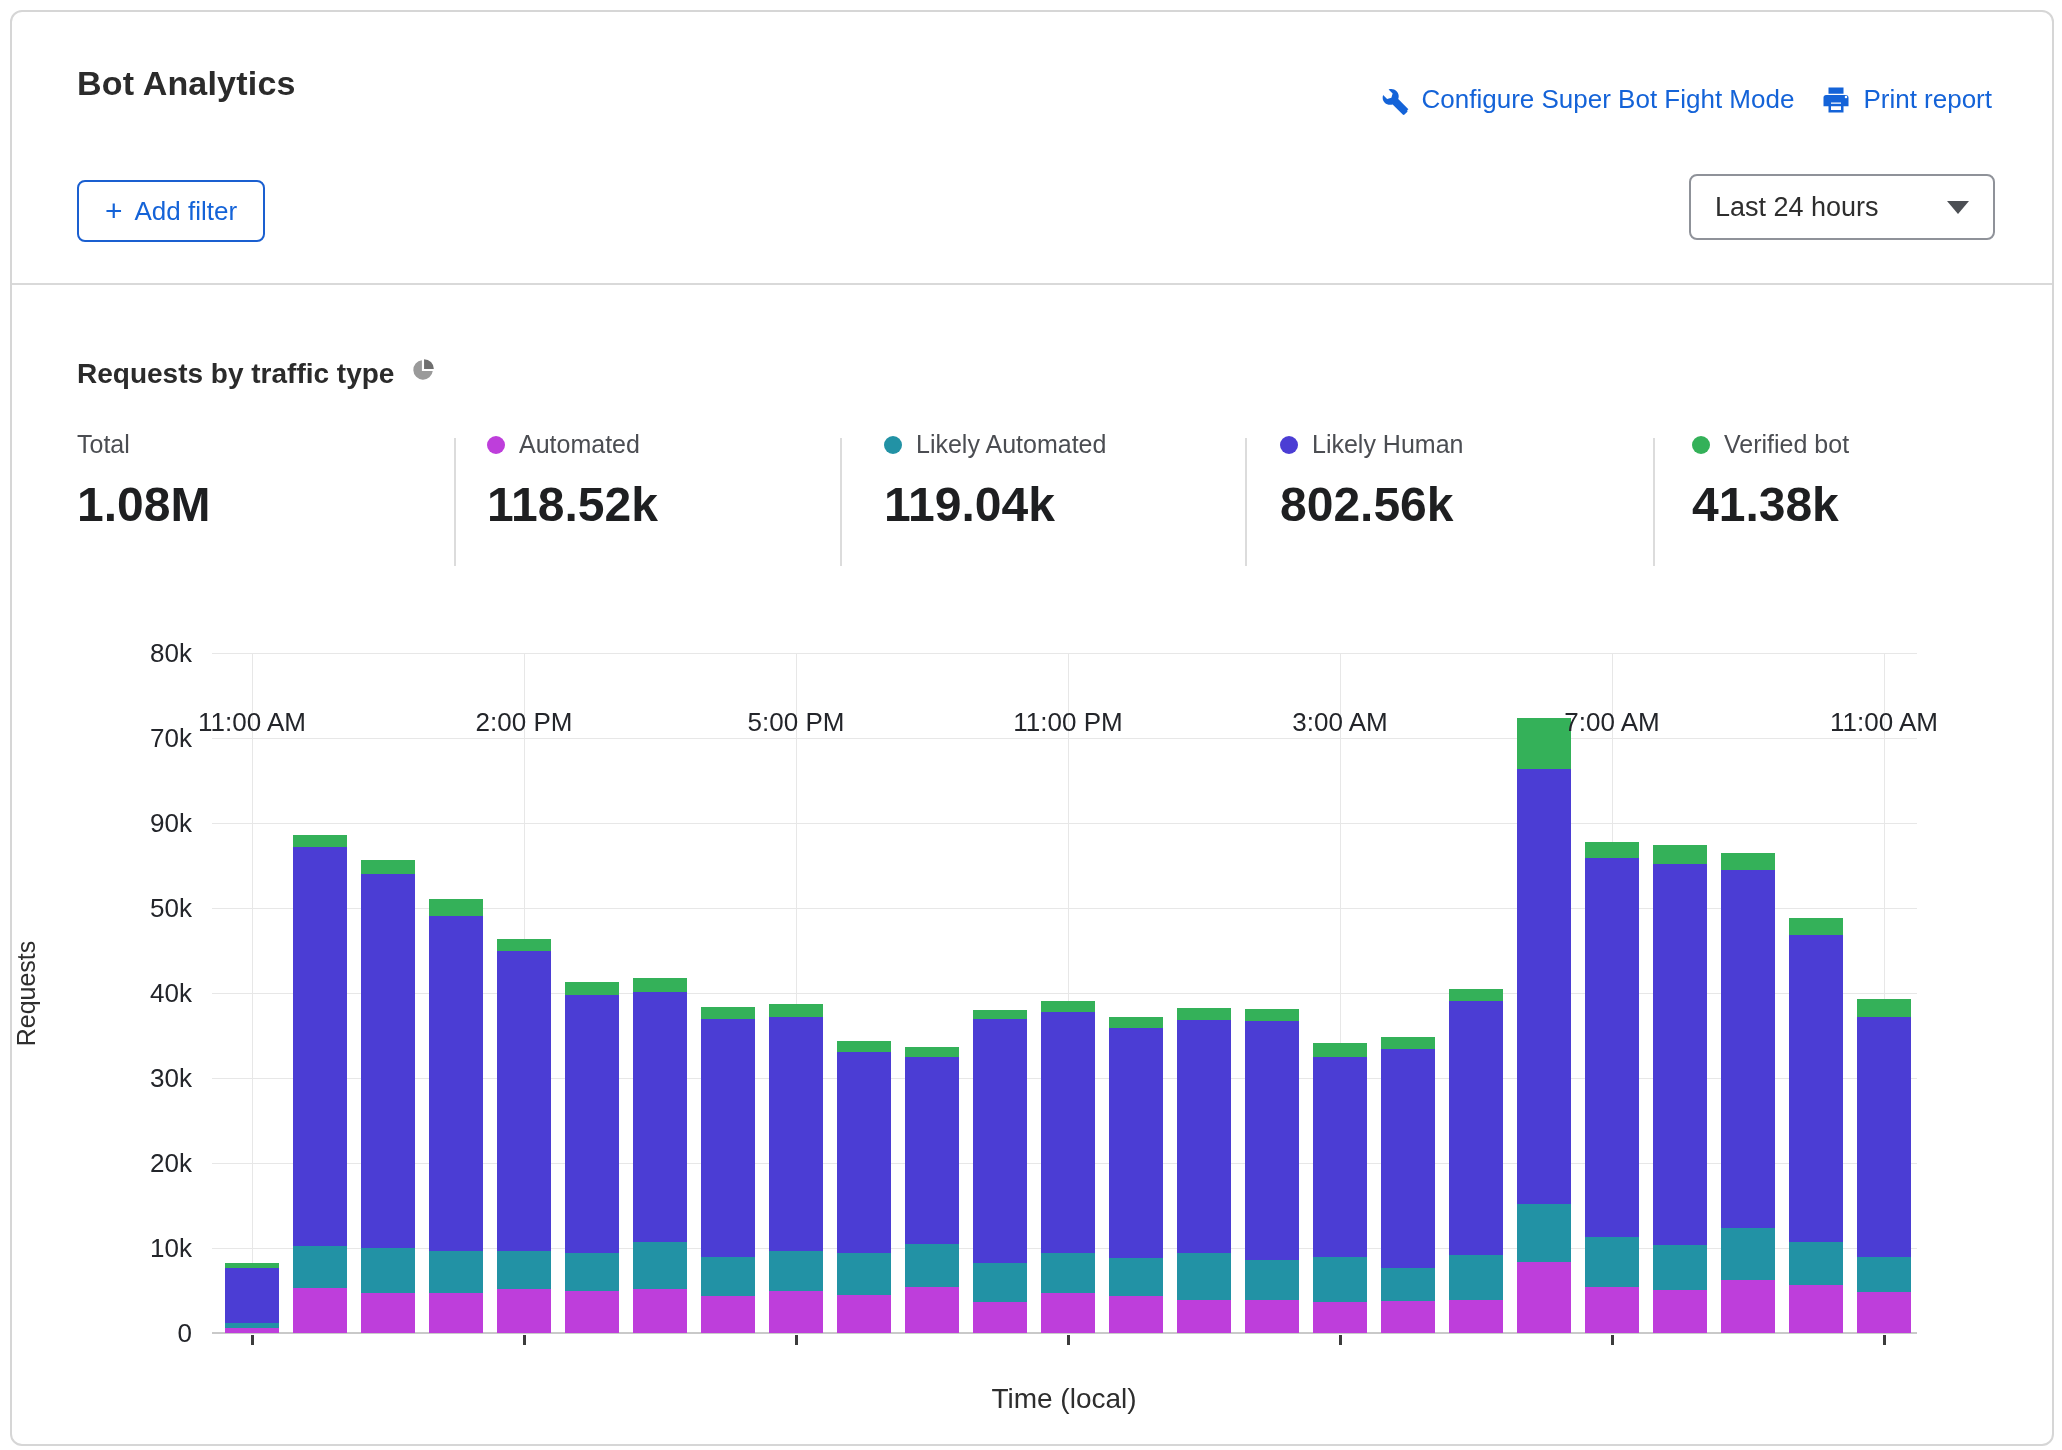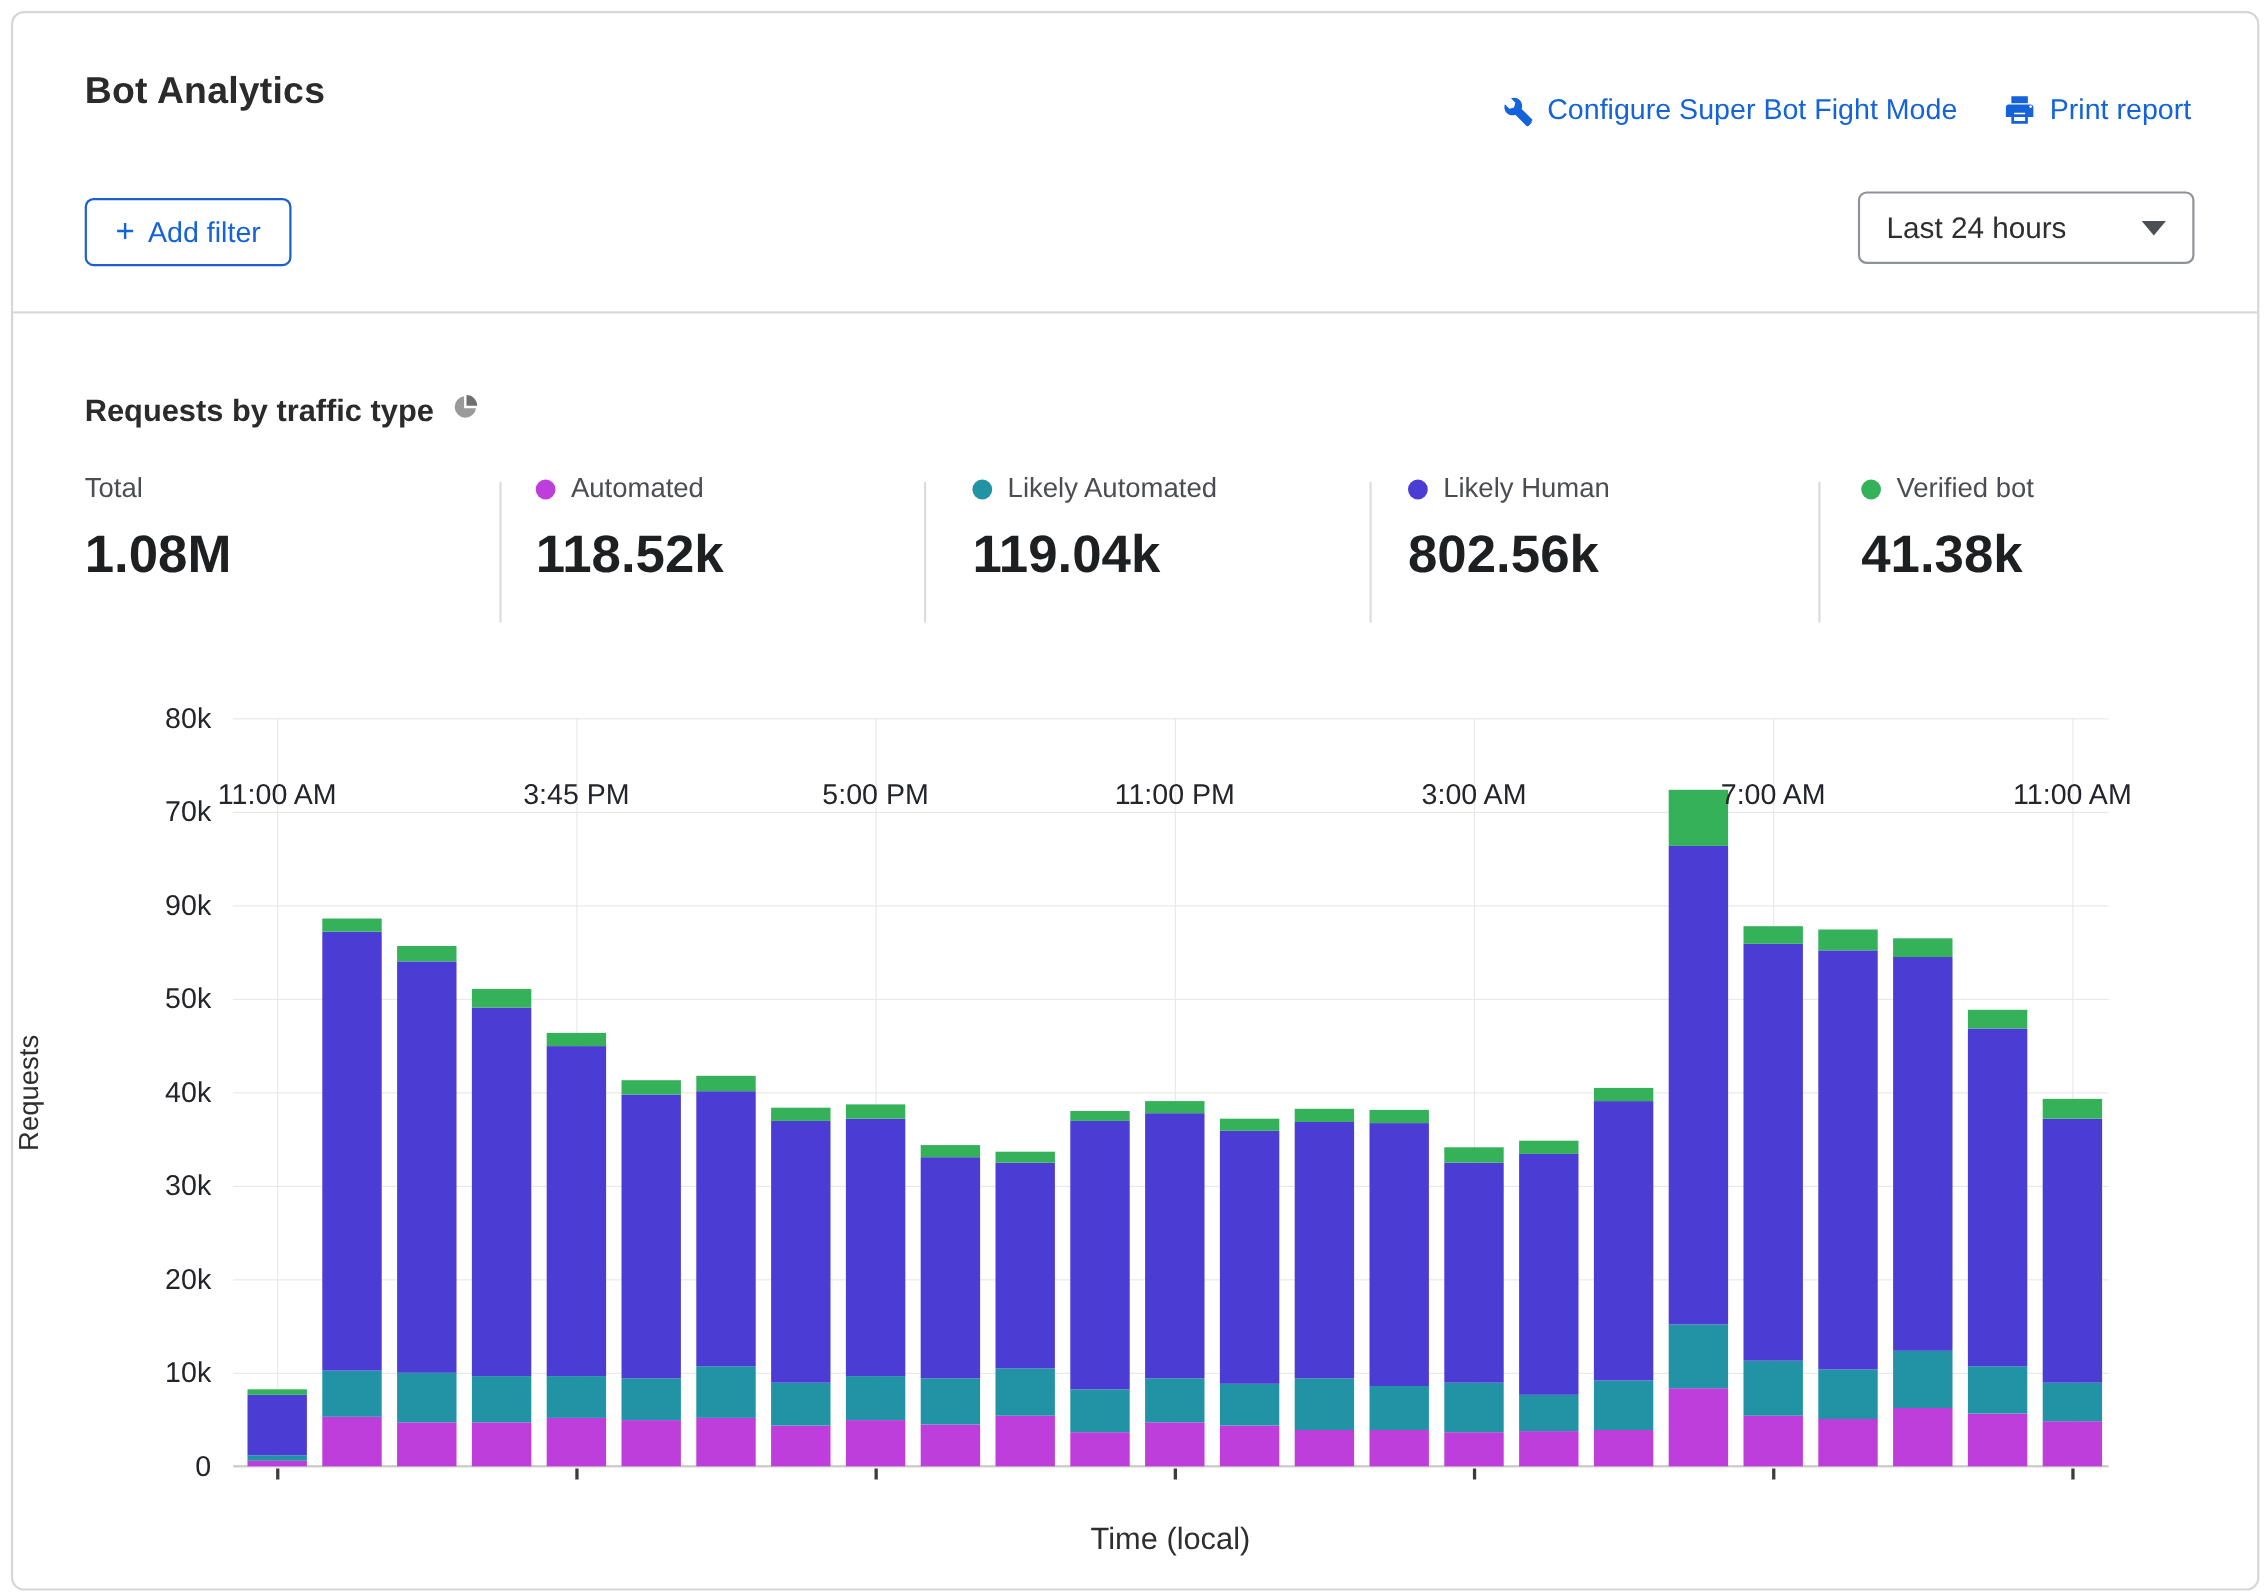--- a/index.html
+++ b/index.html
@@ -1,20 +1,20 @@
 <!DOCTYPE html>
 <html><head>
 <meta charset="utf-8">
 <style>
   html,body{margin:0;padding:0;background:#fff;}
   body{width:2062px;height:1450px;position:relative;font-family:"Liberation Sans","DejaVu Sans",sans-serif;-webkit-font-smoothing:antialiased;}
   .card{position:absolute;left:10px;top:10px;width:2040px;height:1432px;background:#fff;border:2px solid #d6d6d6;border-radius:12px;}
   
   .title{position:absolute;left:65px;top:52px;font-size:34px;font-weight:700;color:#2b2b2b;letter-spacing:.2px;}
-  .header-links{position:absolute;top:72px;right:60px;display:flex;align-items:flex-end;gap:42px;}
+  .header-links{position:absolute;top:72px;right:60px;display:flex;align-items:flex-end;gap:27px;}
   .hlink{display:flex;align-items:center;gap:12px;color:#1463d8;font-size:26px;cursor:pointer;}
   .hlink svg{display:block;}
   .btn-addfilter{position:absolute;left:65px;top:168px;height:62px;display:inline-flex;align-items:center;gap:12px;padding:0 26px;border:2px solid #1a5fd0;border-radius:8px;color:#1463d8;font-size:26px;background:#fff;cursor:pointer;}
   .btn-addfilter .plus{font-size:30px;font-weight:500;line-height:1;}
   .dropdown{position:absolute;top:162px;right:57px;width:306px;height:66px;border:2px solid #8f9299;border-radius:8px;display:flex;align-items:center;justify-content:space-between;padding:0 24px;box-sizing:border-box;font-size:27px;color:#2e2e2e;background:#fff;cursor:pointer;}
   .caret{width:0;height:0;border-left:11px solid transparent;border-right:11px solid transparent;border-top:13px solid #4c4f54;}
   .hdivider{position:absolute;left:0;top:271px;width:100%;height:0;border-top:2px solid #d9d9d9;}
   
   .section-title{position:absolute;left:65px;top:345px;font-size:28px;font-weight:700;color:#2b2b2b;display:flex;align-items:center;gap:16px;}
   .stats-row{position:absolute;left:0;top:418px;width:100%;height:145px;}
@@ -312,21 +312,21 @@
       <div class="bar-group" style="left: 1645px; width: 54px; height: 680px;">
         <div class="bar-seg" style="bottom: 0px; height: 40.8px; background: rgb(190, 62, 219);"></div>
         <div class="bar-seg" style="bottom: 40.8px; height: 34.85px; background: rgb(34, 146, 165);"></div>
         <div class="bar-seg" style="bottom: 75.65px; height: 240.55px; background: rgb(75, 61, 212);"></div>
         <div class="bar-seg" style="bottom: 316.2px; height: 17.85px; background: rgb(52, 177, 89);"></div>
       </div>
     </div>
 
   <div id="x-labels">
       <div class="xlab" style="left: 240px;">11:00 AM</div>
-      <div class="xlab" style="left: 512px;">3:45 PM</div>
+      <div class="xlab" style="left: 512px;">2:00 PM</div>
       <div class="xlab" style="left: 784px;">5:00 PM</div>
       <div class="xlab" style="left: 1056px;">11:00 PM</div>
       <div class="xlab" style="left: 1328px; text-align: right;">3:00 AM</div>
       <div class="xlab" style="left: 1600px;">7:00 AM</div>
       <div class="xlab" style="left: 1872px;">11:00 AM</div>
     </div>
   <div class="xaxis-title">Time (local)</div>
 
 </div>
 

